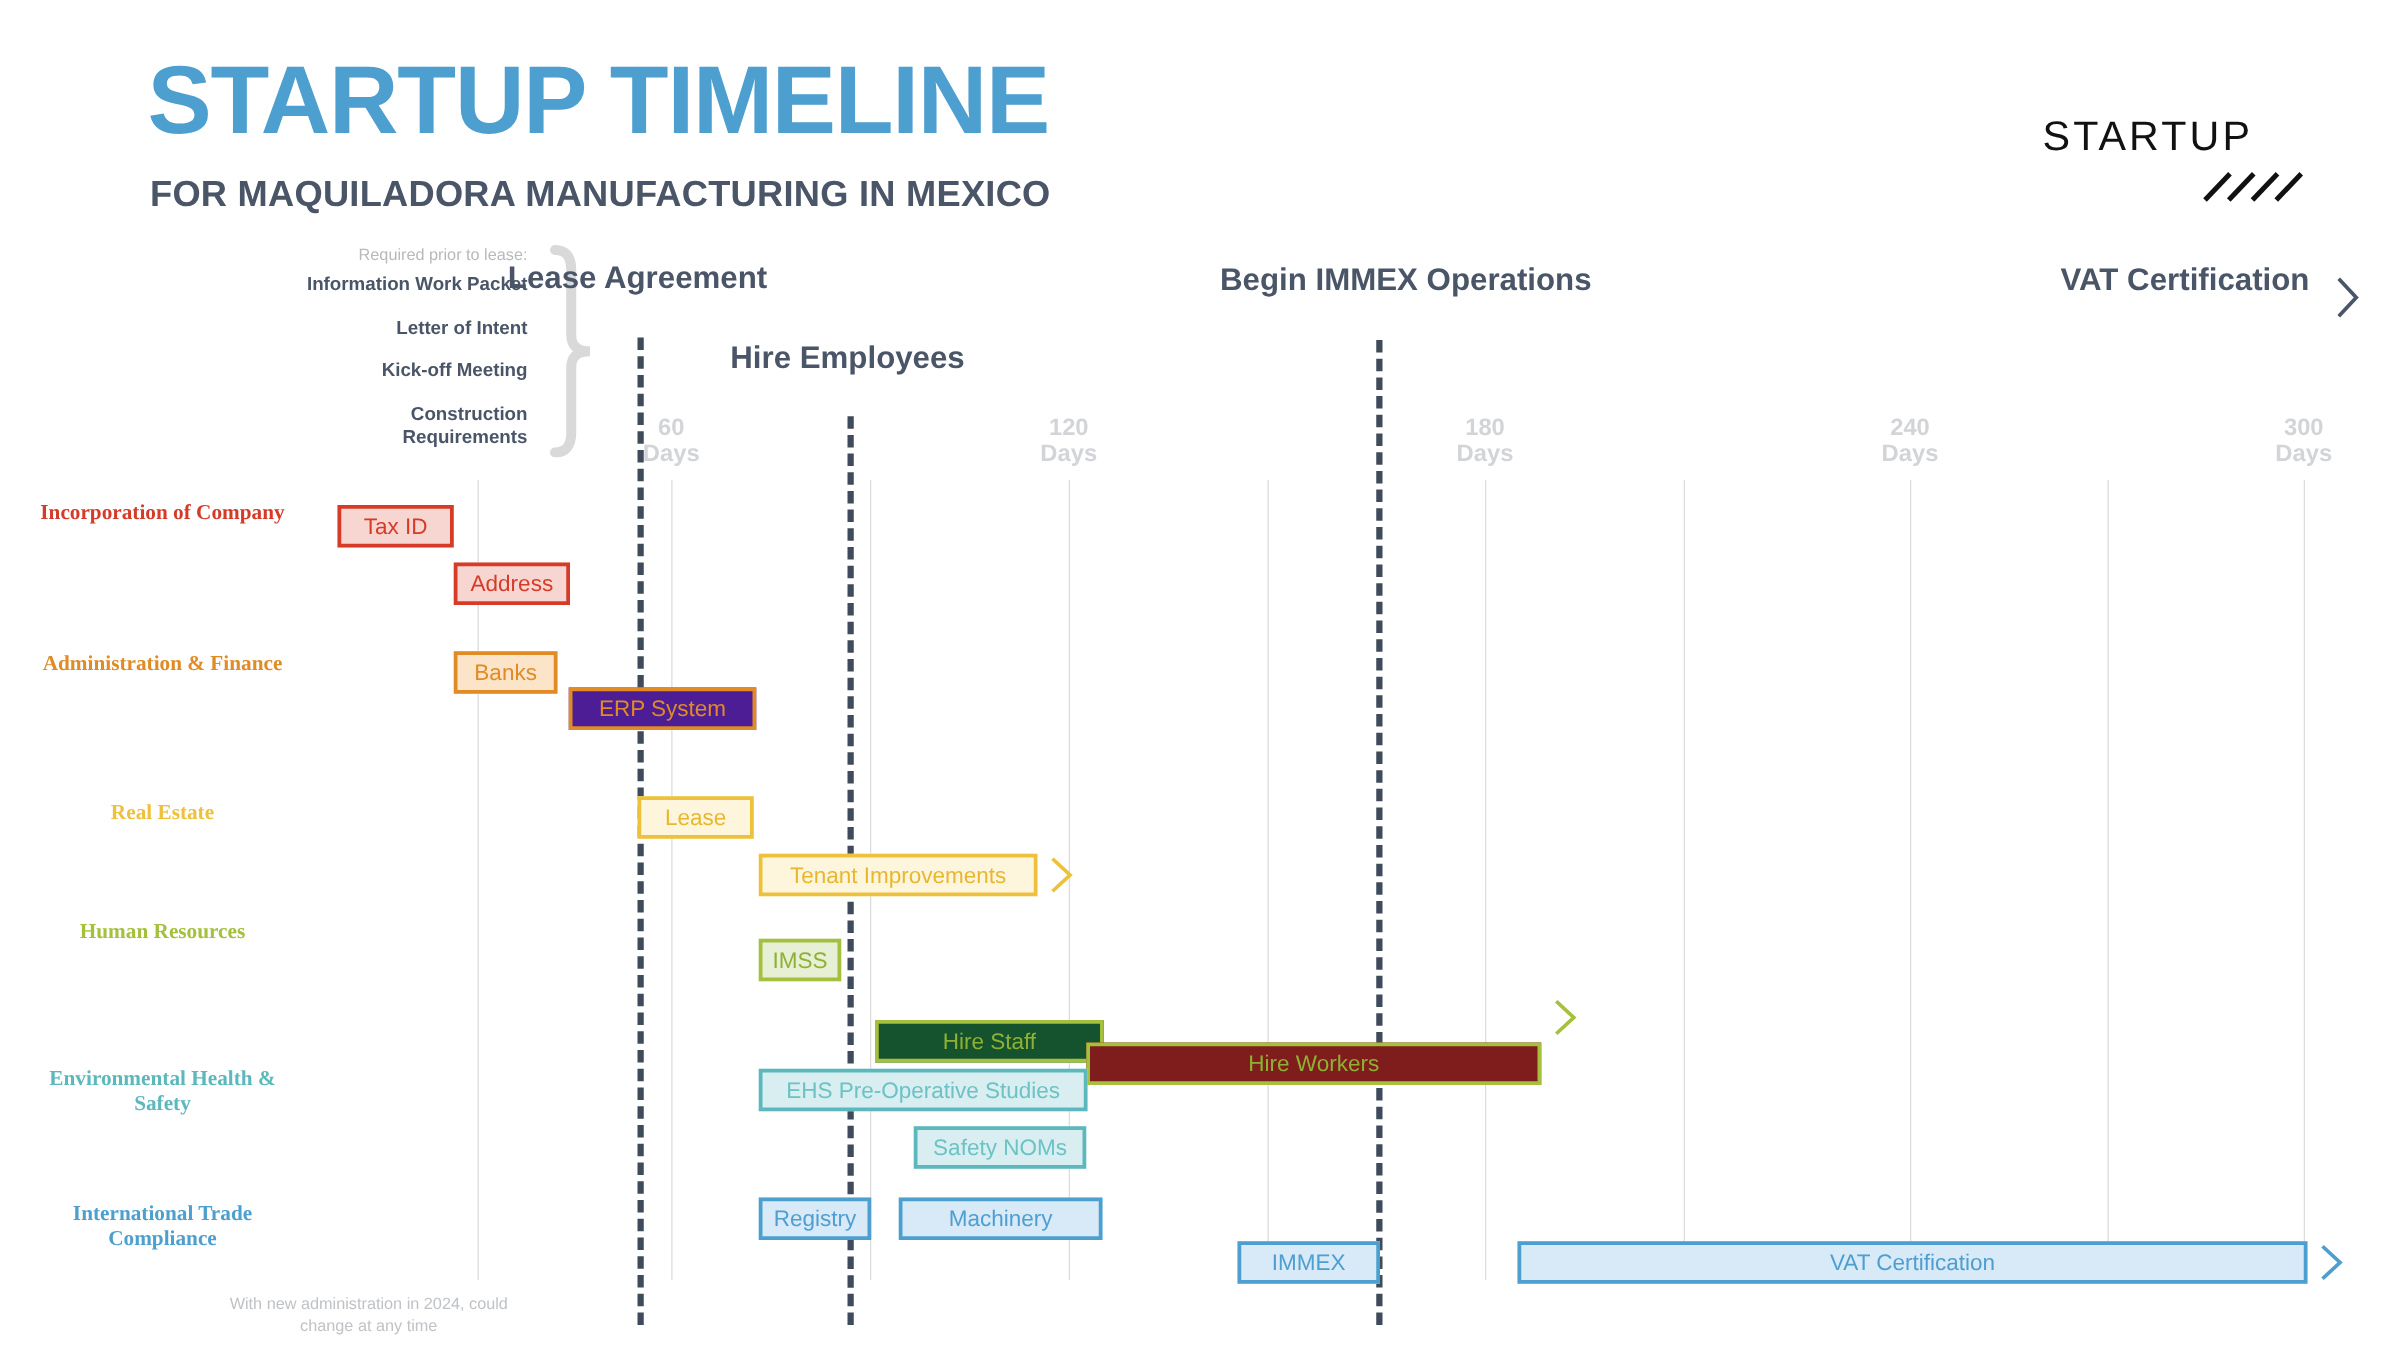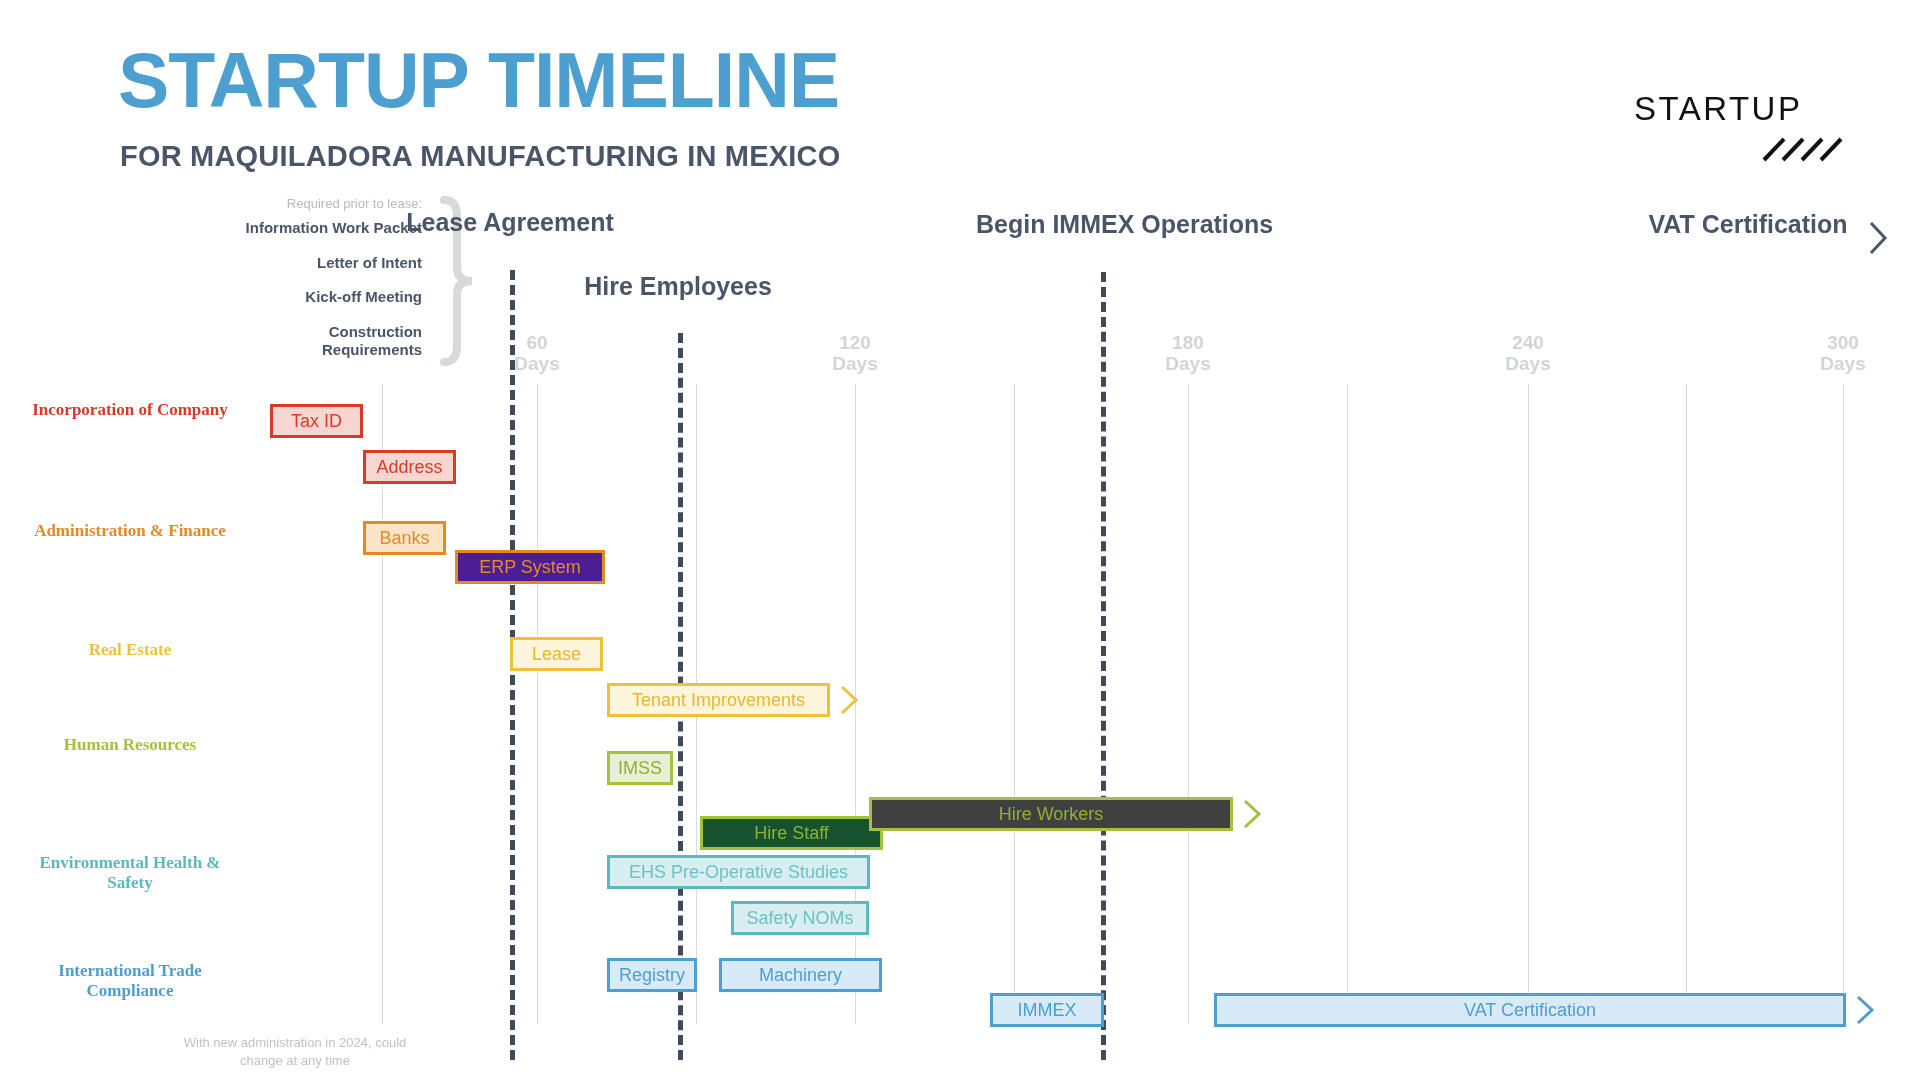--- a/index.html
+++ b/index.html
@@ -135,21 +135,21 @@
       <div class="bar" style="left: 455px; top: 550px; width: 150px; border-color: rgb(224, 139, 37); background: #4c1d95; color: rgb(224, 139, 37);">ERP System</div>
       <div class="rowlbl" style="left: 15px; top: 640px; color: rgb(238, 193, 60);">Real Estate</div>
       <div class="bar" style="left: 510px; top: 637px; width: 93px; border-color: rgb(238, 193, 60); background: rgb(253, 245, 220); color: rgb(233, 183, 45);">Lease</div>
       <div class="bar" style="left: 607px; top: 683px; width: 223px; border-color: rgb(238, 193, 60); background: rgb(253, 245, 220); color: rgb(233, 183, 45);">Tenant Improvements</div>
       <svg viewBox="0 0 24 34" style="position: absolute; left: 837px; top: 683px; width: 24px; height: 34px;">
         <polyline points="5,4 19,17 5,30" fill="none" stroke="#eec13c" stroke-width="3"></polyline>
       </svg>
       <div class="rowlbl" style="left: 15px; top: 735px; color: rgb(164, 192, 61);">Human Resources</div>
       <div class="bar" style="left: 607px; top: 751px; width: 66px; border-color: rgb(164, 192, 61); background: rgb(231, 239, 212); color: rgb(143, 177, 51);">IMSS</div>
       <div class="bar" style="left: 700px; top: 797px; width: 183px; border-color: rgb(164, 192, 61); background: #14532d; color: rgb(143, 177, 51); margin-top: 19px;">Hire Staff</div>
-      <div class="bar" style="left: 869px; top: 797px; width: 364px; border-color: rgb(164, 192, 61); background: #404040; color: rgb(143, 177, 51);">Hire Workers</div>
+      <div class="bar" style="left: 869px; top: 834px; width: 364px; border-color: rgb(164, 192, 61); background: #7f1d1d; color: rgb(143, 177, 51);">Hire Workers</div>
       <svg viewBox="0 0 24 34" style="position: absolute; left: 1240px; top: 797px; width: 24px; height: 34px;">
         <polyline points="5,4 19,17 5,30" fill="none" stroke="#a4c03d" stroke-width="3"></polyline>
       </svg>
       <div class="rowlbl" style="left: 15px; top: 853px; color: rgb(92, 184, 189);">Environmental Health &amp; Safety</div>
       <div class="bar" style="left: 607px; top: 855px; width: 263px; border-color: rgb(92, 184, 189); background: rgb(217, 238, 240); color: rgb(108, 194, 197);">EHS Pre-Operative Studies</div>
       <div class="bar" style="left: 731px; top: 901px; width: 138px; border-color: rgb(92, 184, 189); background: rgb(217, 238, 240); color: rgb(108, 194, 197);">Safety NOMs</div>
       <div class="rowlbl" style="left: 15px; top: 961px; color: rgb(77, 159, 208);">International Trade Compliance</div>
       <div class="bar" style="left: 607px; top: 958px; width: 90px; border-color: rgb(77, 159, 208); background: rgb(216, 233, 247); color: rgb(77, 159, 208);">Registry</div>
       <div class="bar" style="left: 719px; top: 958px; width: 163px; border-color: rgb(77, 159, 208); background: rgb(216, 233, 247); color: rgb(77, 159, 208);">Machinery</div>
       <div class="bar" style="left: 990px; top: 993px; width: 114px; border-color: rgb(77, 159, 208); background: rgb(216, 233, 247); color: rgb(77, 159, 208);">IMMEX</div>

